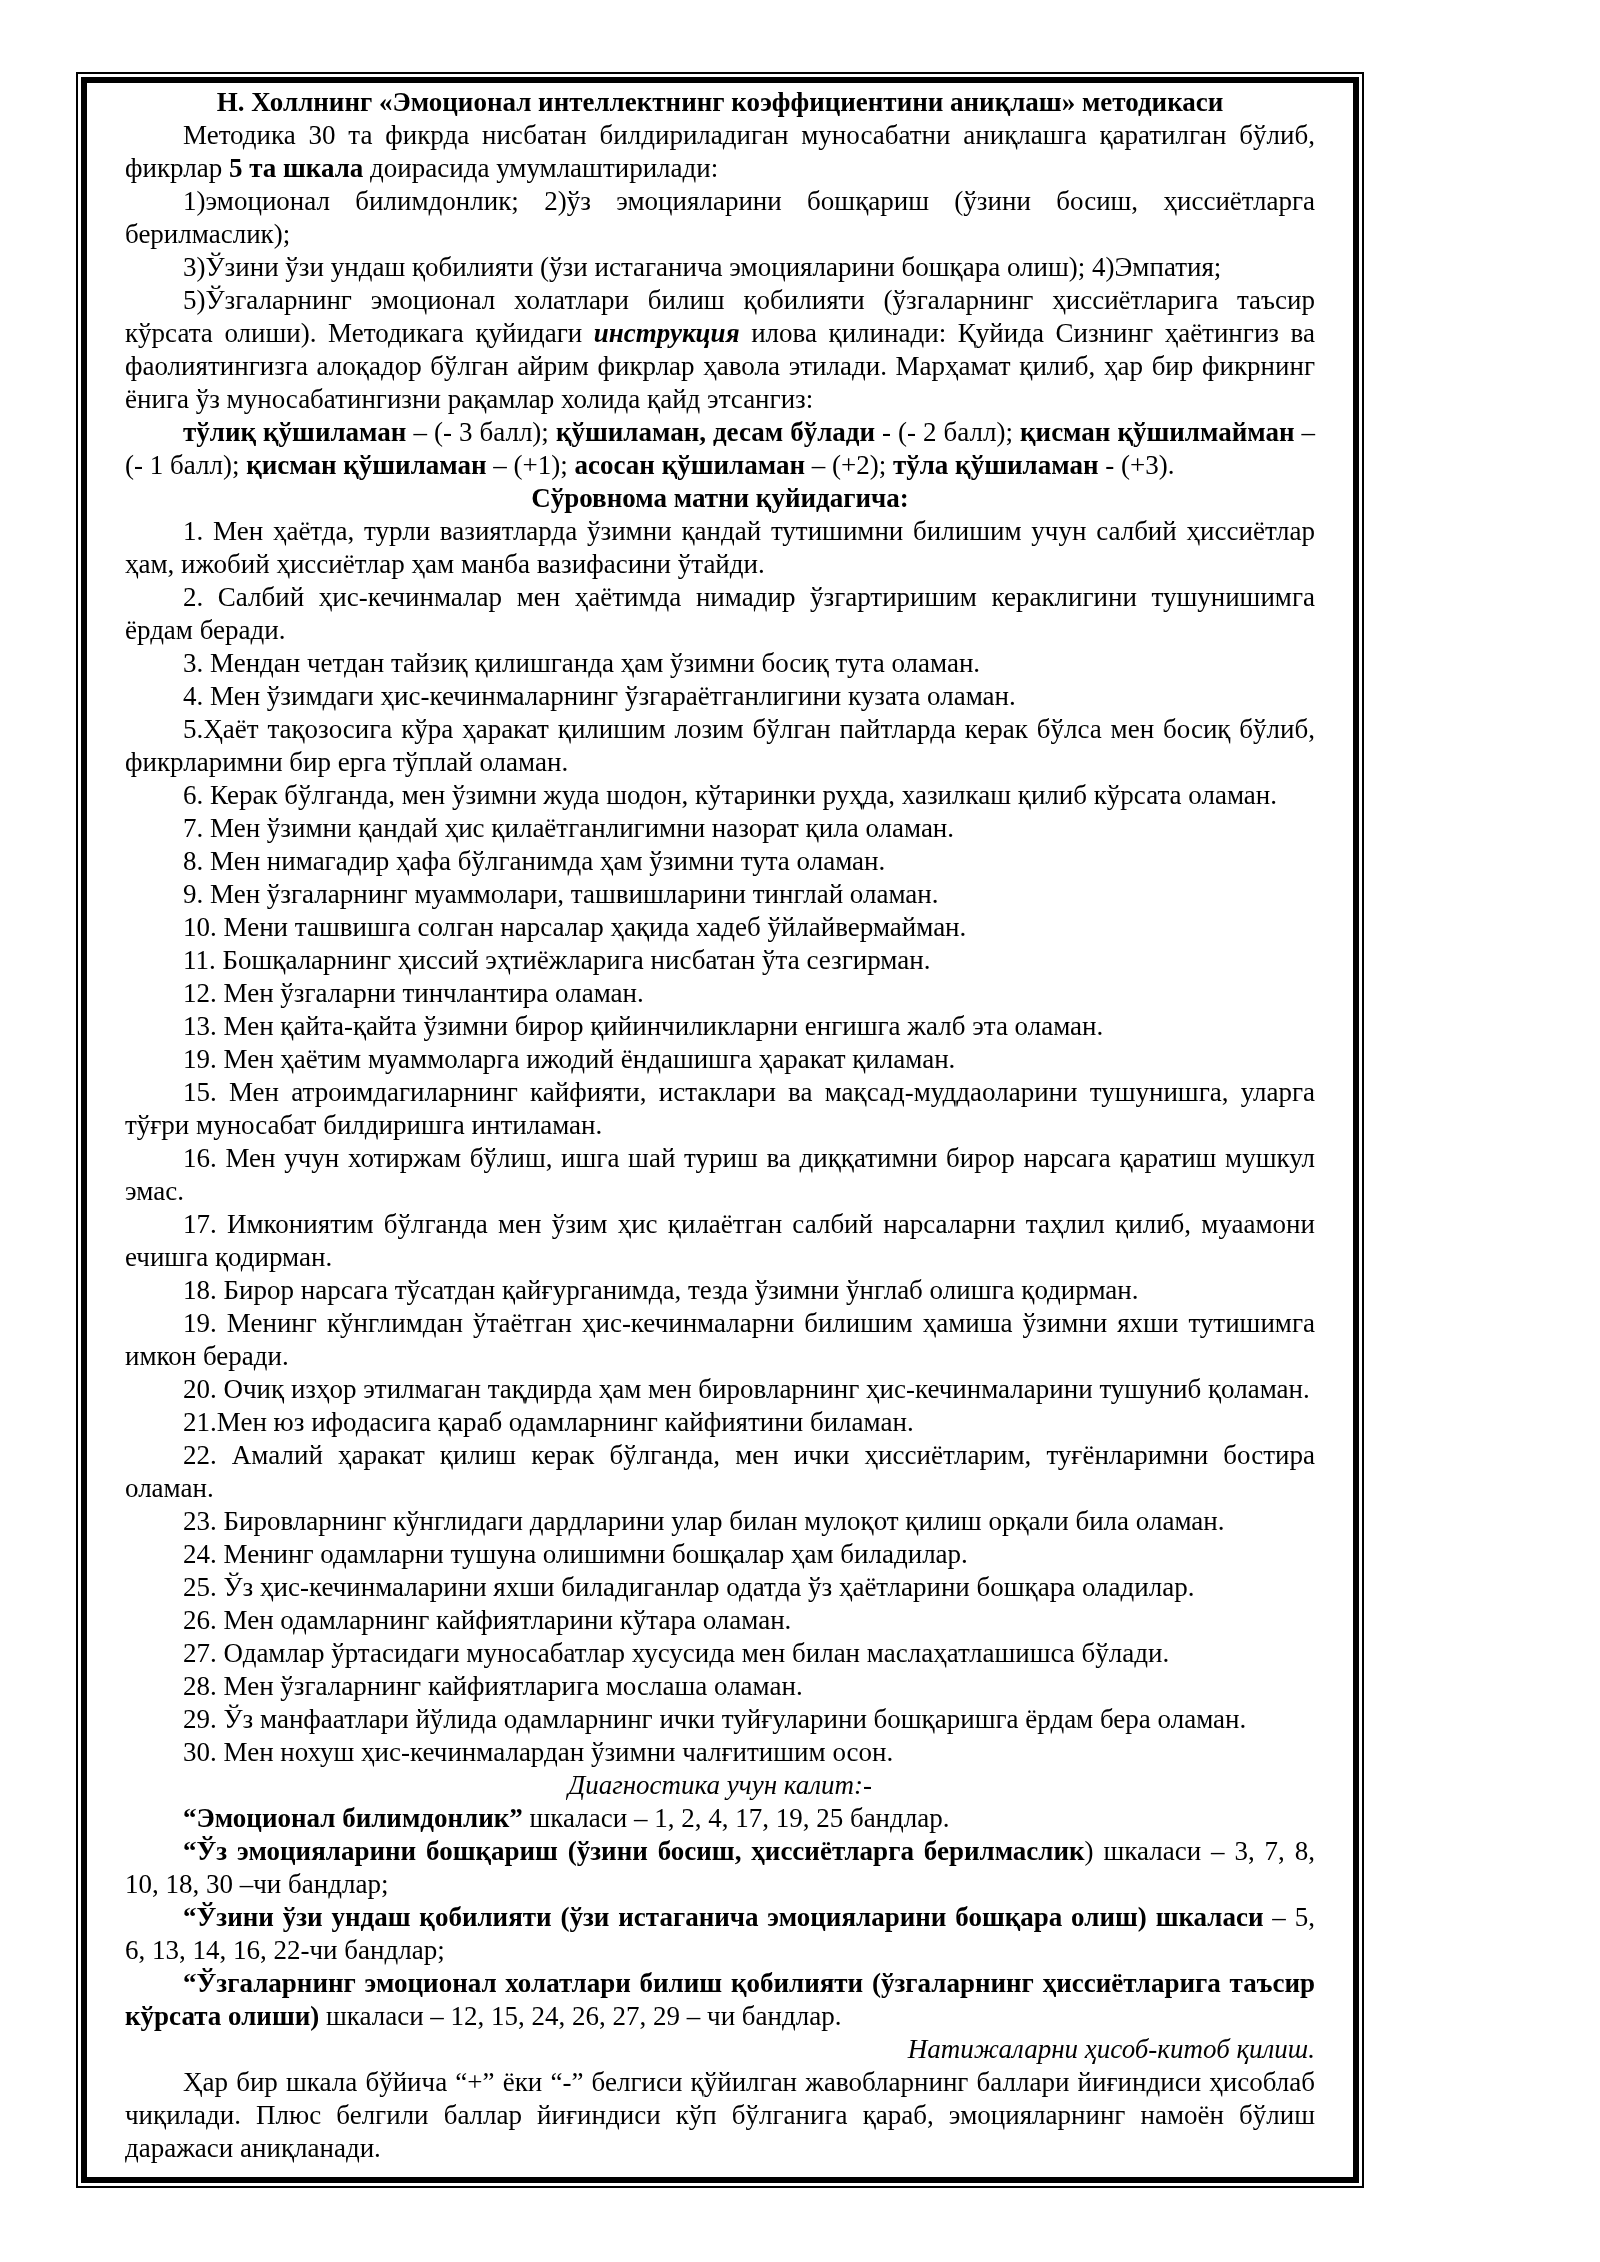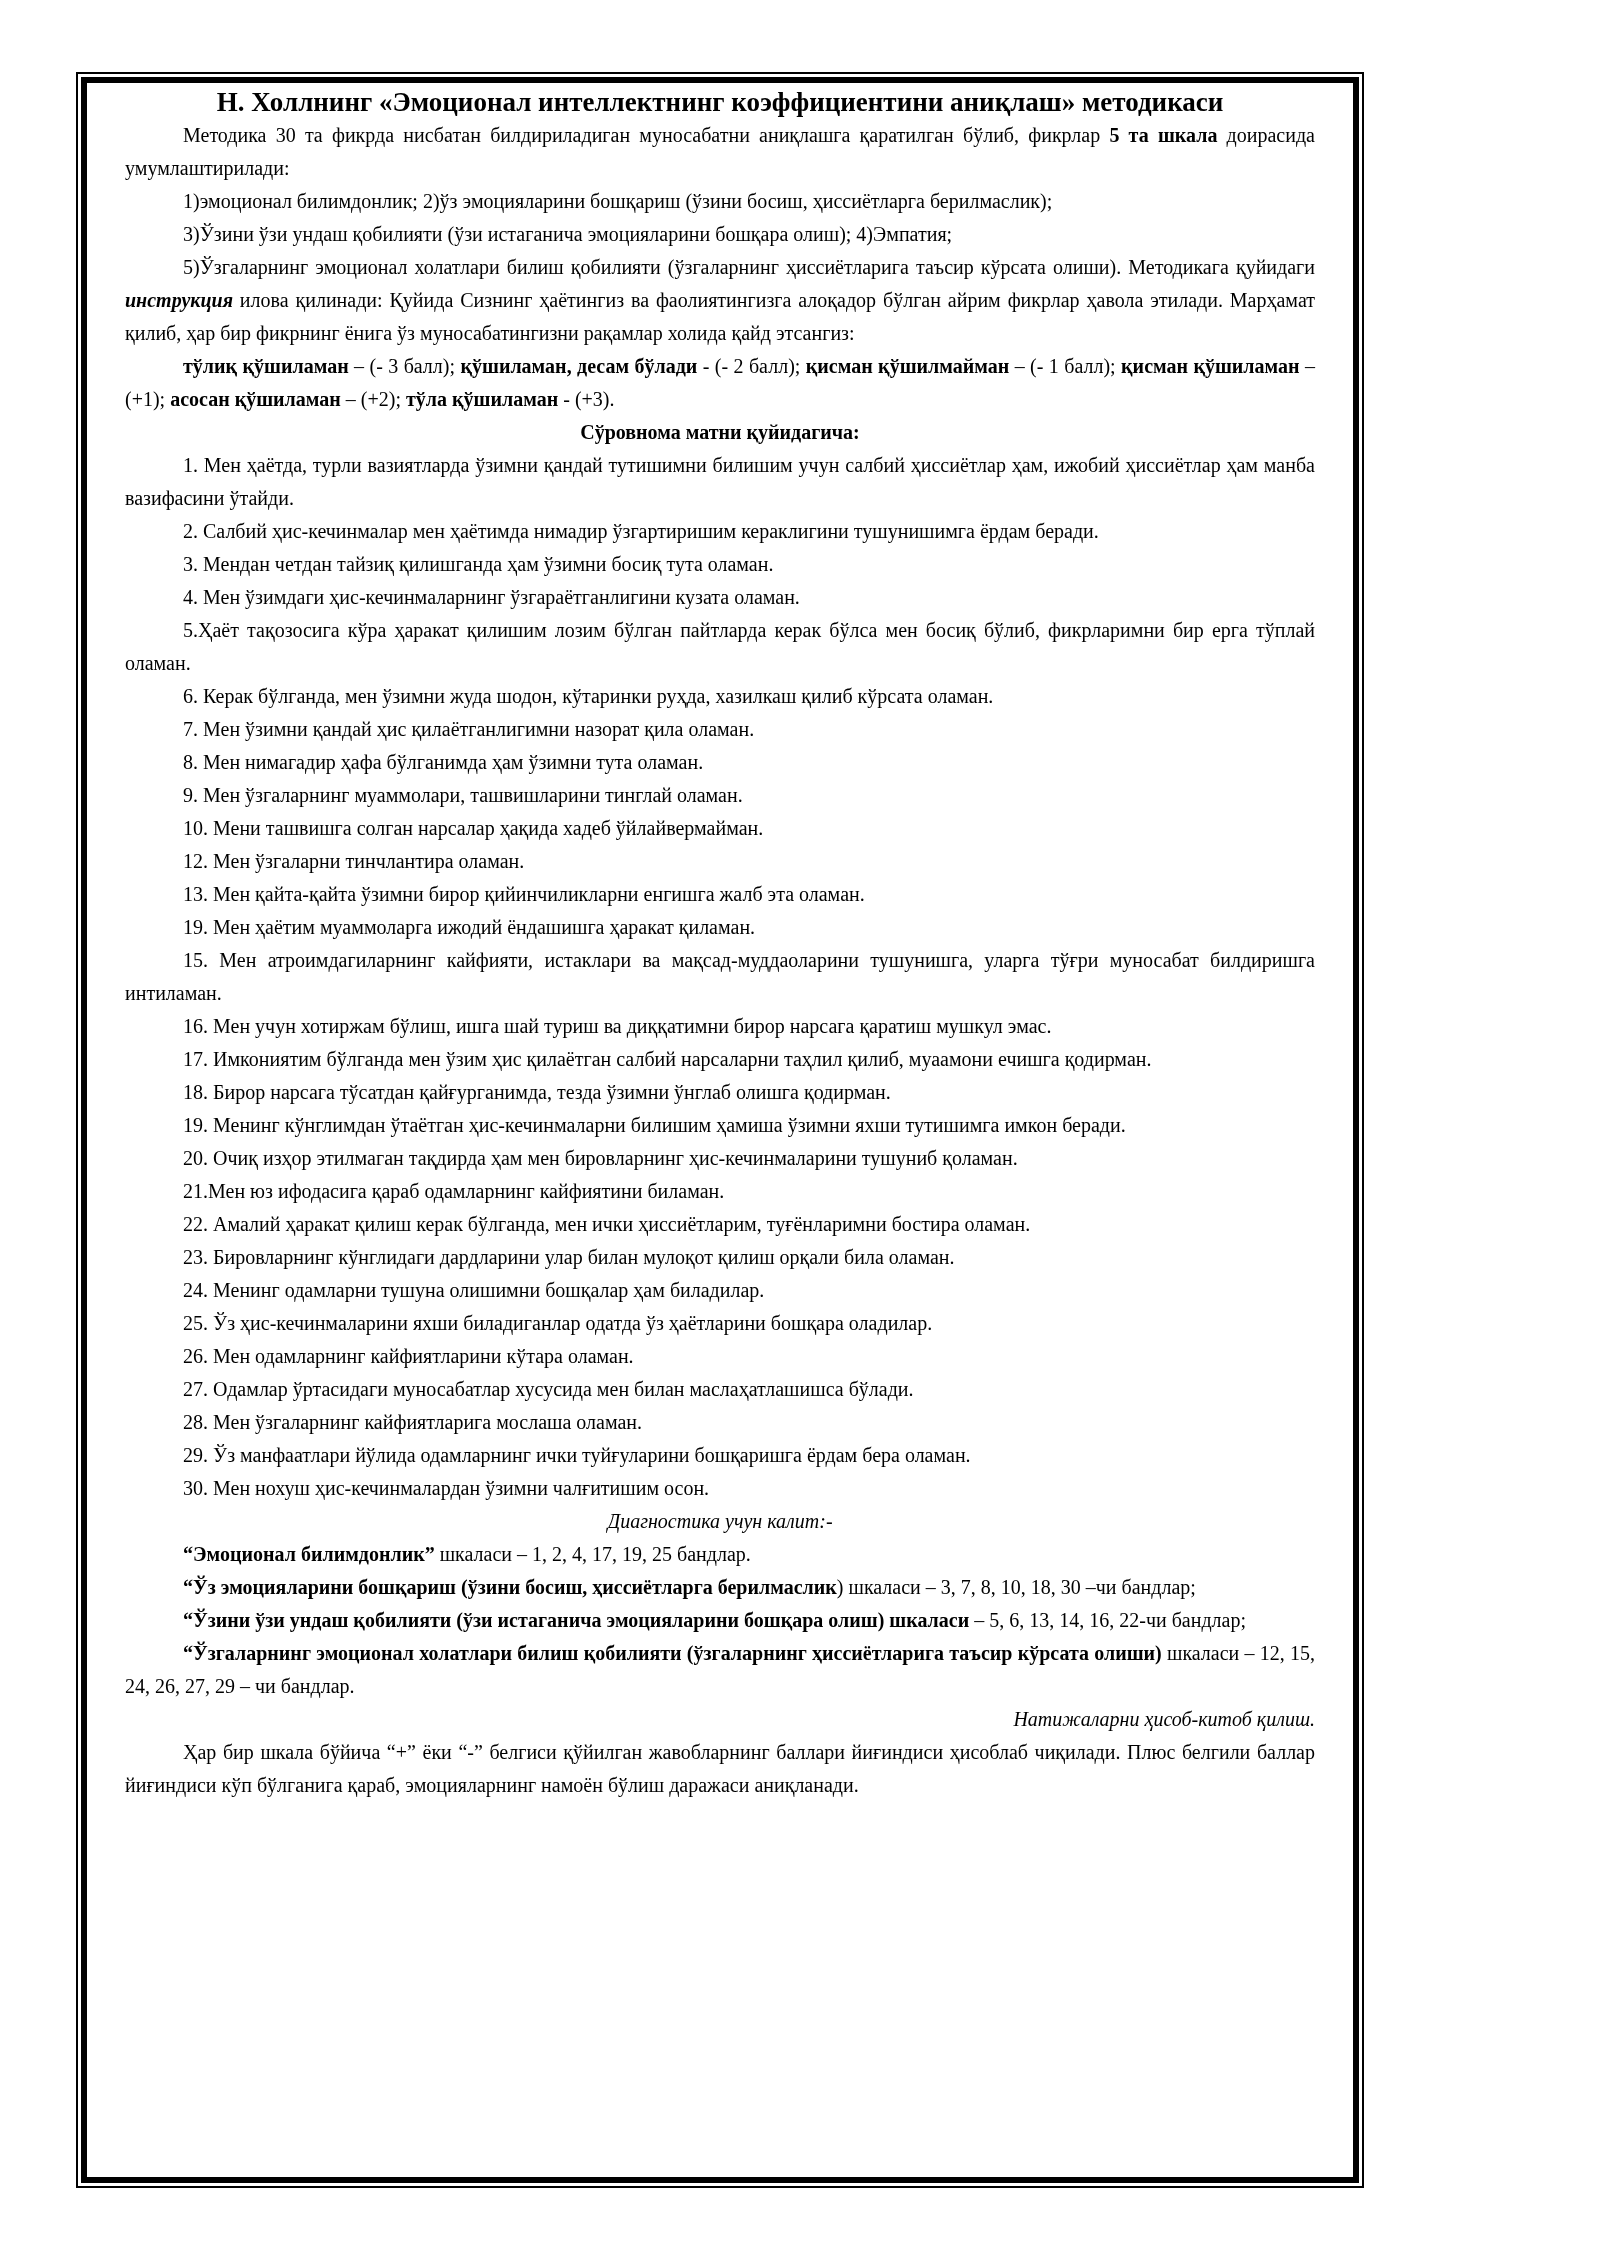--- a/index.html
+++ b/index.html
@@ -9,21 +9,21 @@
     font-family:"Liberation Serif","DejaVu Serif",serif;
   }
   .outer-frame{
     position:absolute;left:76px;top:72px;width:1288px;height:2116px;
     border:2px solid #000;box-sizing:border-box;padding:3px;background:#fff;
   }
   .inner-frame{
     width:100%;height:100%;box-sizing:border-box;
     border:6px solid #000;padding:3px 38px 6px 38px;overflow:hidden;
   }
-  .para{margin:0;font-size:20px;line-height:33px;text-align:justify;}
+  .para{margin:0;font-size:27px;line-height:33px;text-align:justify;}
   .indent{text-indent:58px;}
   .title{margin:0;font-size:27px;line-height:33px;text-align:center;font-weight:bold;}
   .center{text-align:center;text-indent:0;}
   .bold{font-weight:bold;}
   .italic{font-style:italic;}
   .results-heading{text-align:right;text-indent:155px;font-style:italic;}
 </style>
 </head>
 <body>
 
@@ -44,20 +44,21 @@
         <p class="para indent">1. Мен ҳаётда, турли вазиятларда ўзимни қандай тутишимни билишим учун салбий ҳиссиётлар ҳам, ижобий ҳиссиётлар ҳам манба вазифасини ўтайди.</p>
         <p class="para indent">2. Салбий ҳис-кечинмалар мен ҳаётимда нимадир ўзгартиришим кераклигини тушунишимга ёрдам беради.</p>
         <p class="para indent">3. Мендан четдан тайзиқ қилишганда ҳам ўзимни босиқ тута оламан.</p>
         <p class="para indent">4. Мен ўзимдаги ҳис-кечинмаларнинг ўзгараётганлигини кузата оламан.</p>
         <p class="para indent">5.Ҳаёт тақозосига кўра ҳаракат қилишим лозим бўлган пайтларда керак бўлса мен босиқ бўлиб, фикрларимни бир ерга тўплай оламан.</p>
         <p class="para indent">6. Керак бўлганда, мен ўзимни жуда шодон, кўтаринки руҳда, хазилкаш қилиб кўрсата оламан.</p>
         <p class="para indent">7. Мен ўзимни қандай ҳис қилаётганлигимни назорат қила оламан.</p>
         <p class="para indent">8. Мен нимагадир ҳафа бўлганимда ҳам ўзимни тута оламан.</p>
         <p class="para indent">9. Мен ўзгаларнинг муаммолари, ташвишларини тинглай оламан.</p>
         <p class="para indent">10. Мени ташвишга солган нарсалар ҳақида хадеб ўйлайвермайман.</p>
+        <p class="para indent">11. Бошқаларнинг ҳиссий эҳтиёжларига нисбатан ўта сезгирман.</p>
         <p class="para indent">12. Мен ўзгаларни тинчлантира оламан.</p>
         <p class="para indent">13. Мен қайта-қайта ўзимни бирор қийинчиликларни енгишга жалб эта оламан.</p>
         <p class="para indent">19. Мен ҳаётим муаммоларга ижодий ёндашишга ҳаракат қиламан.</p>
         <p class="para indent">15. Мен атроимдагиларнинг кайфияти, истаклари ва мақсад-муддаоларини тушунишга, уларга тўғри муносабат билдиришга интиламан.</p>
         <p class="para indent">16. Мен учун хотиржам бўлиш, ишга шай туриш ва диққатимни бирор нарсага қаратиш мушкул эмас.</p>
         <p class="para indent">17. Имкониятим бўлганда мен ўзим ҳис қилаётган салбий нарсаларни таҳлил қилиб, муаамони ечишга қодирман.</p>
         <p class="para indent">18. Бирор нарсага тўсатдан қайғурганимда, тезда ўзимни ўнглаб олишга қодирман.</p>
         <p class="para indent">19. Менинг кўнглимдан ўтаётган ҳис-кечинмаларни билишим ҳамиша ўзимни яхши тутишимга имкон беради.</p>
         <p class="para indent">20. Очиқ изҳор этилмаган тақдирда ҳам мен бировларнинг ҳис-кечинмаларини тушуниб қоламан.</p>
         <p class="para indent">21.Мен юз ифодасига қараб одамларнинг кайфиятини биламан.</p>

